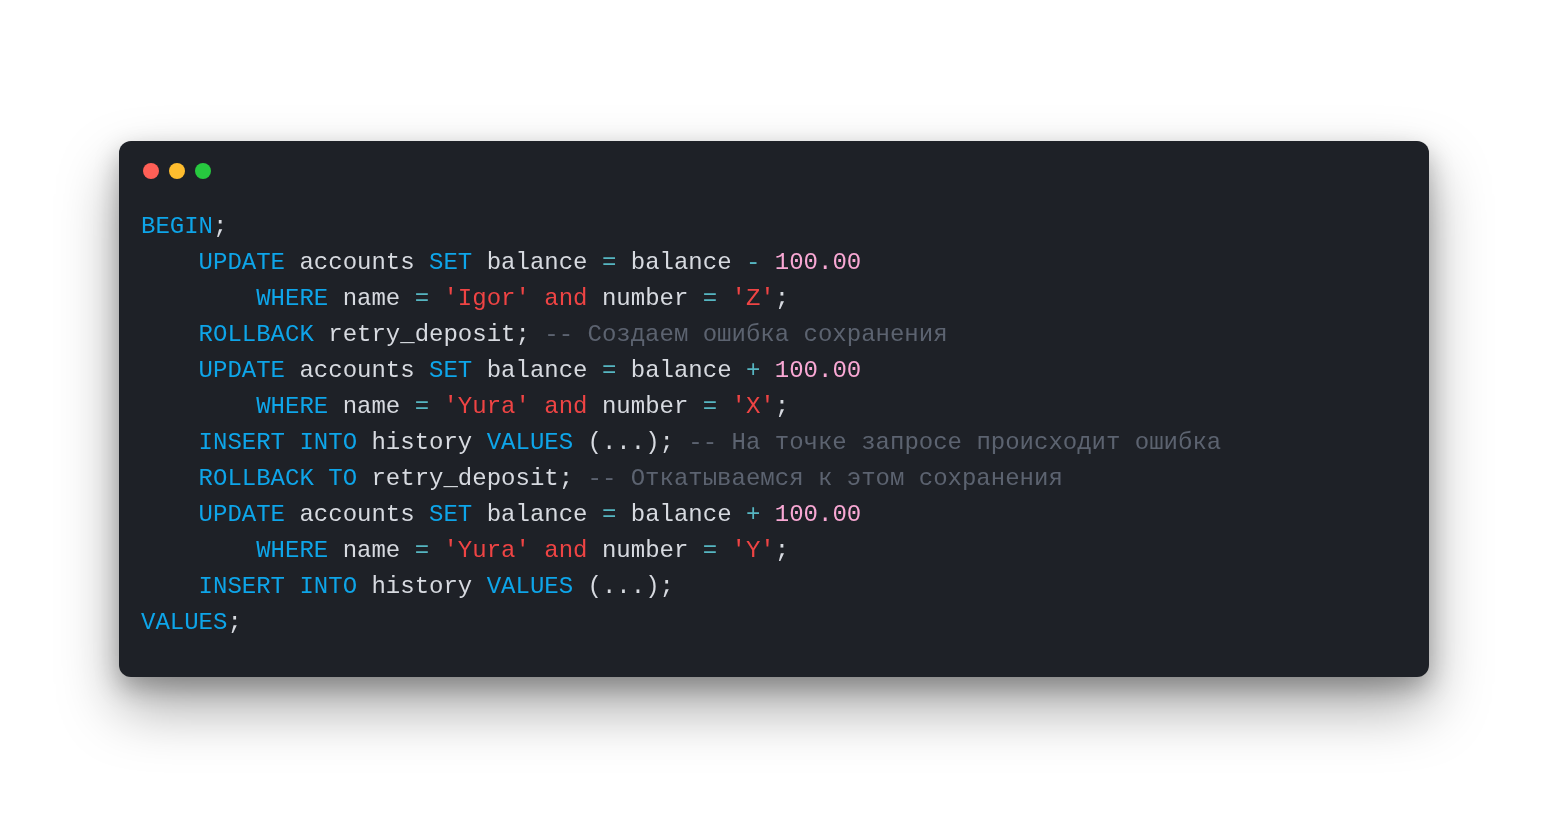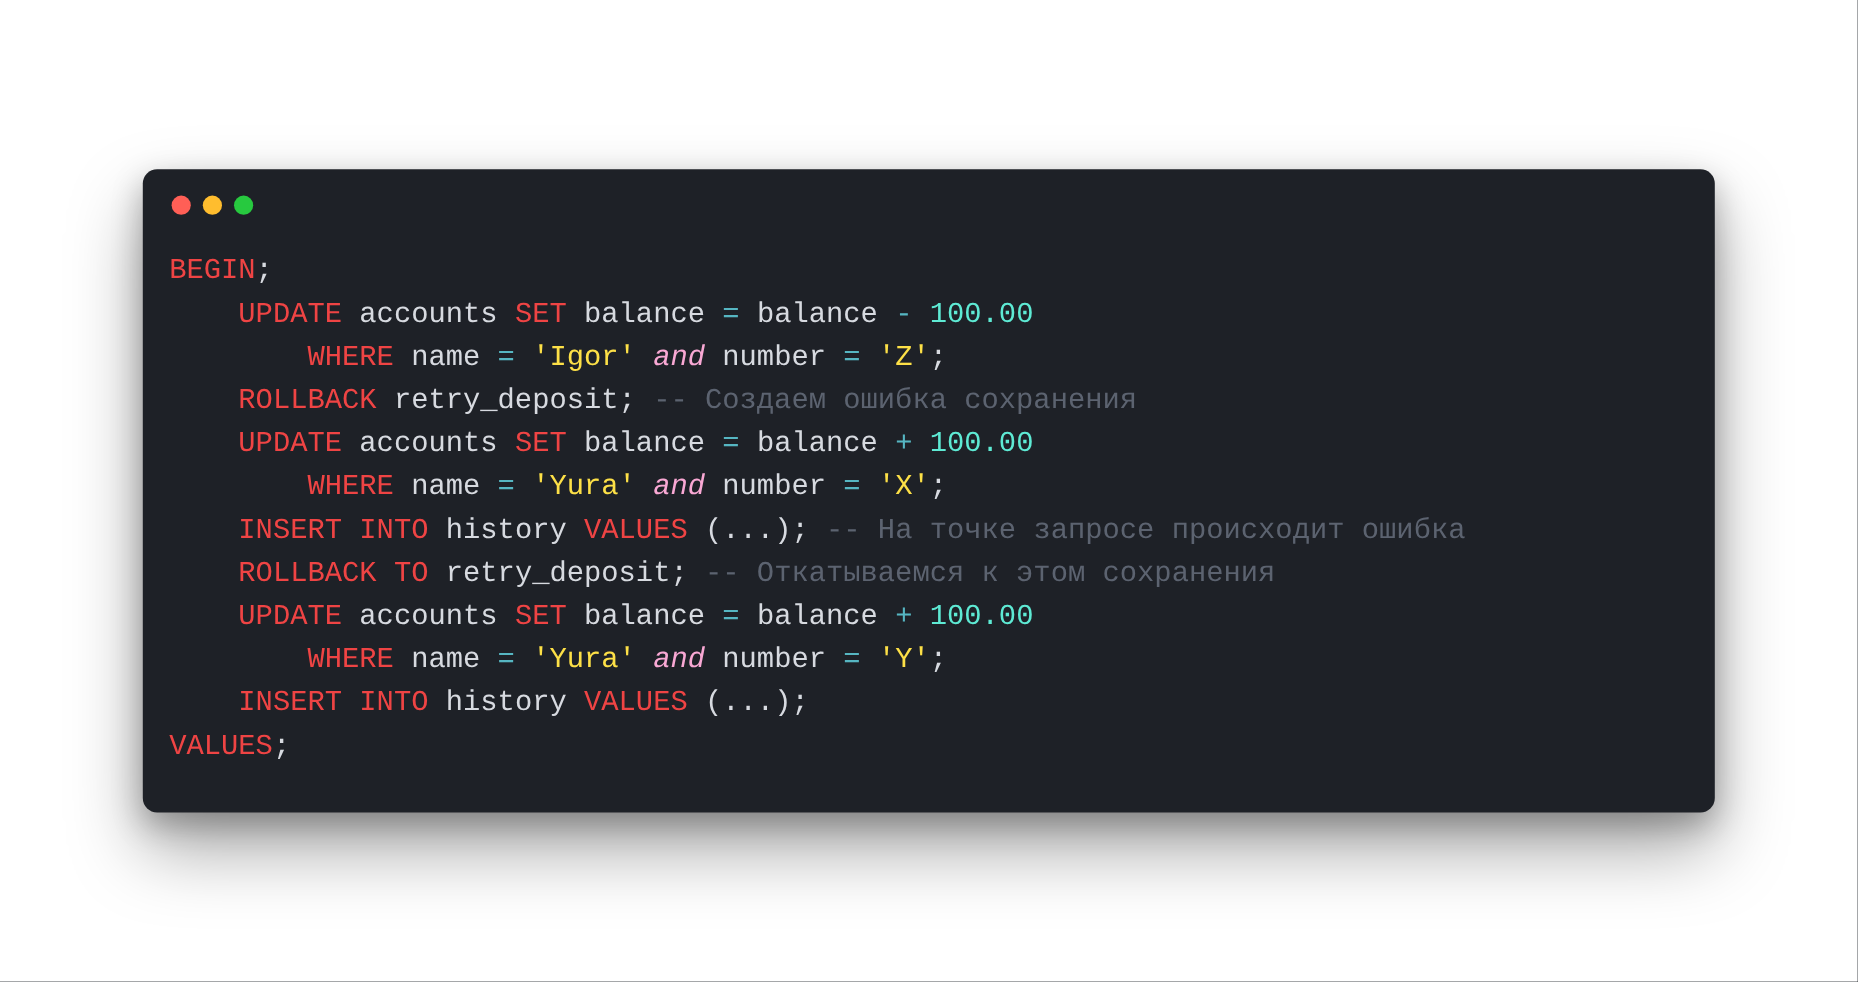--- a/index.html
+++ b/index.html
@@ -34,25 +34,25 @@
   .dot-yellow { background: #ffbd2e; }
   .dot-green { background: #27c93f; }
   .code {
     padding: 30px 22px 36px 22px;
     font-size: 24px;
     line-height: 1.5;
     color: #d7dae0;
     white-space: pre;
     font-weight: 500;
   }
-  .kw   { color: #ef4444; } 
+  .kw   { color: #0ea5e9; } 
   .op   { color: #56b6c2; } 
-  .fn   { color: #f9a8d4; font-style: italic; } 
-  .str  { color: #fde047; } 
-  .num  { color: #5eead4; } 
+  .fn   { color: #ef4444; } 
+  .str  { color: #ef4444; } 
+  .num  { color: #f9a8d4; } 
   .cmt  { color: #5c6370; } 
 </style>
 </head>
 <body>
 
 <div class="window">
   <div class="titlebar">
     <div class="dot dot-red"></div>
     <div class="dot dot-yellow"></div>
     <div class="dot dot-green"></div>

